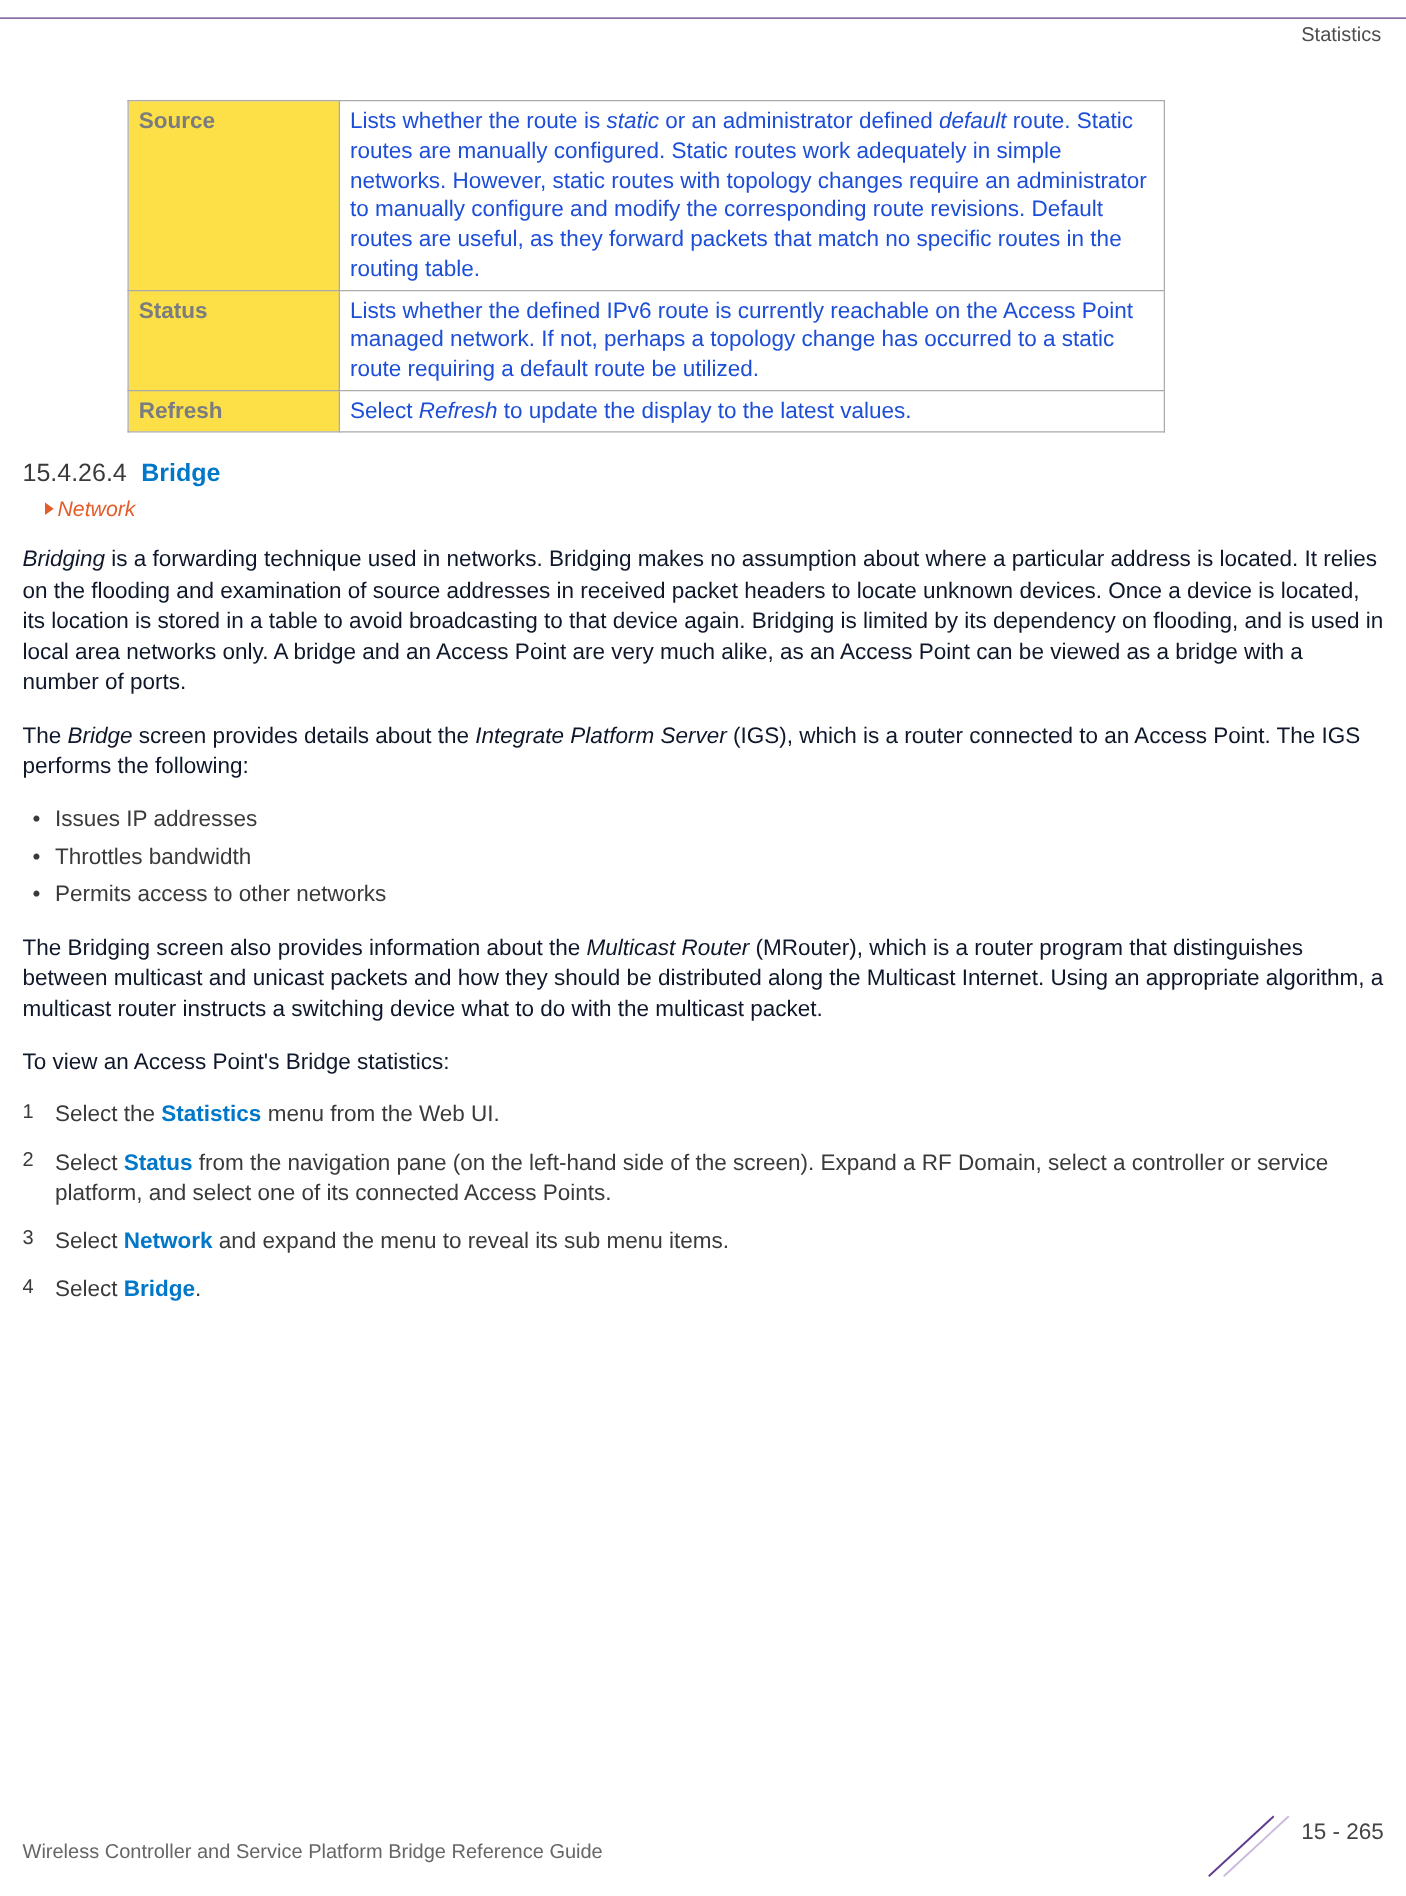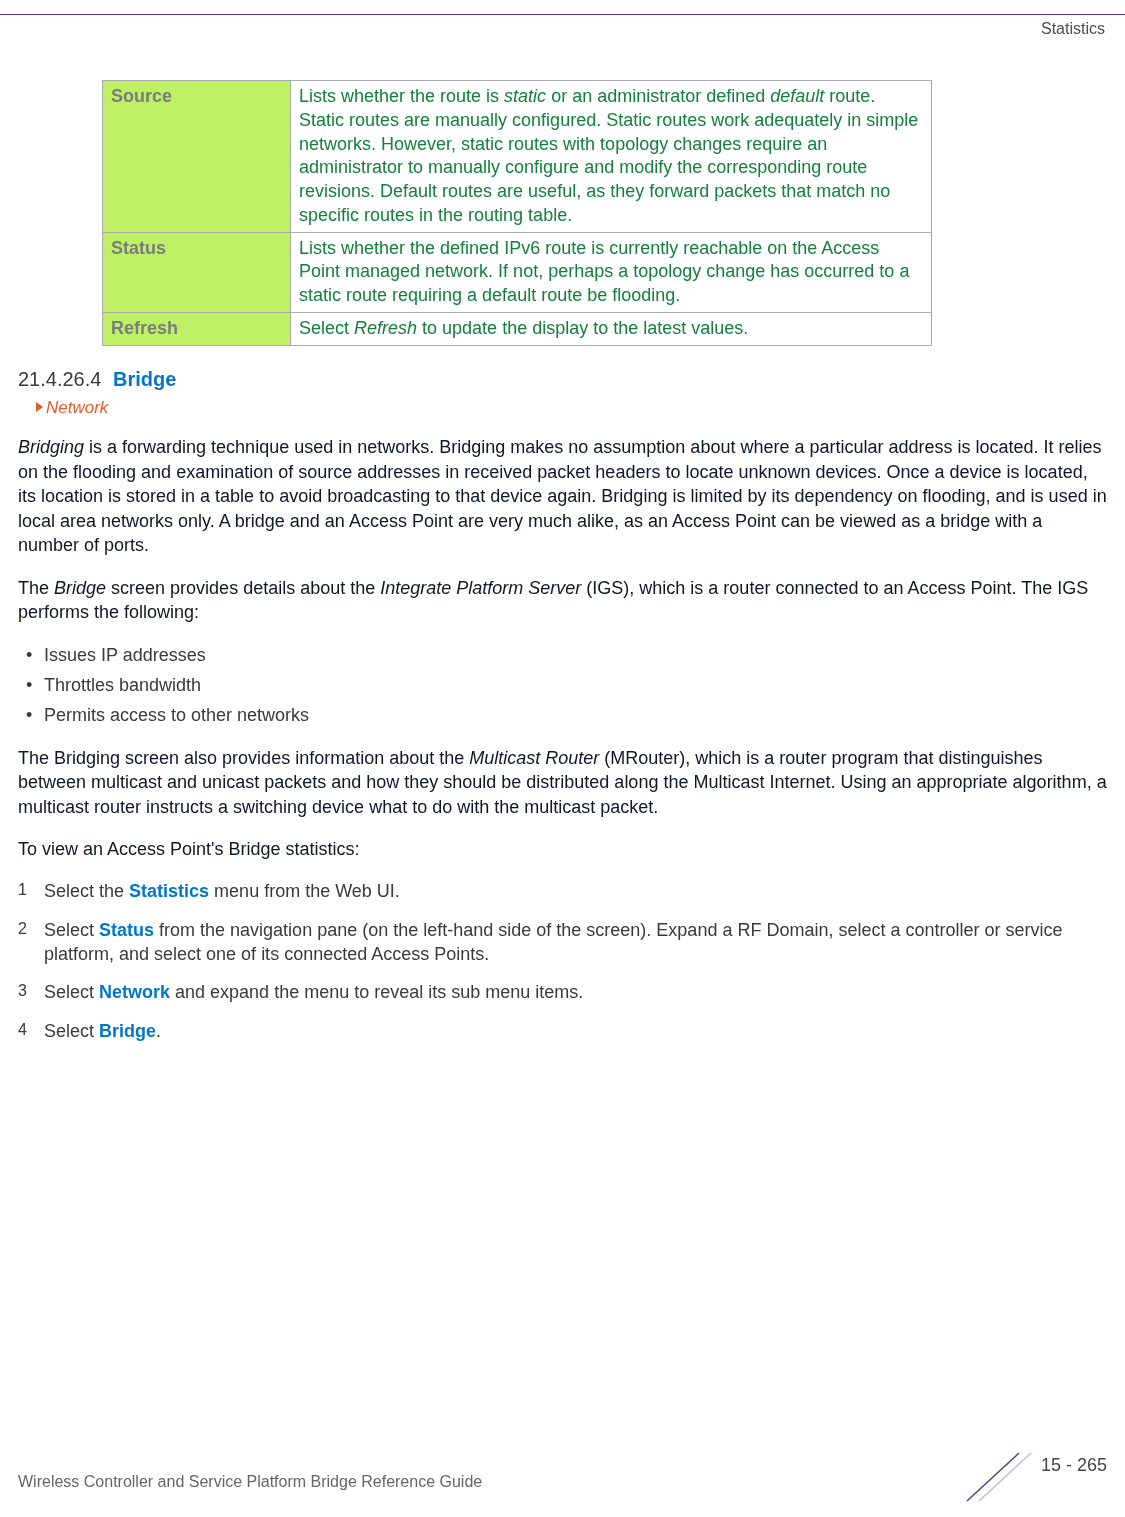--- a/index.html
+++ b/index.html
@@ -44,27 +44,27 @@
       margin-bottom: 20px;
     }
     table.defs td {
       border: 1px solid #aaa;
       padding: 4px 8px;
       vertical-align: top;
       font-size: 18px;
       line-height: 1.32;
     }
     table.defs td.term {
-      width: 188px;
-      background: #bef264;
+      width: 169px;
+      background: #fde047;
       color: #7a7c80;
       font-weight: 700;
     }
     table.defs td.desc {
-      color: #15803d;
+      color: #1d4ed8;
       font-weight: 300;
     }
     .italic { font-style: italic; }
     h3.section-num {
       font-size: 20px;
       color: #3a3a3a;
       font-weight: 300;
       margin-bottom: 4px;
     }
     h3.section-num .num { }
@@ -173,34 +173,34 @@
     <tbody>
         <tr>
       <td class="term">Source</td>
       <td class="desc">
         <span>Lists whether the route is </span><span class="italic">static</span><span> or an administrator defined </span><span class="italic">default</span><span> route. Static routes are manually configured. Static routes work adequately in simple networks. However, static routes with topology changes require an administrator to manually configure and modify the corresponding route revisions. Default routes are useful, as they forward packets that match no specific routes in the routing table.</span>
       </td>
     </tr>
     <tr>
       <td class="term">Status</td>
       <td class="desc">
-        <span>Lists whether the defined IPv6 route is currently reachable on the Access Point managed network. If not, perhaps a topology change has occurred to a static route requiring a default route be flooding.</span>
+        <span>Lists whether the defined IPv6 route is currently reachable on the Access Point managed network. If not, perhaps a topology change has occurred to a static route requiring a default route be utilized.</span>
       </td>
     </tr>
     <tr>
       <td class="term">Refresh</td>
       <td class="desc">
         <span>Select </span><span class="italic">Refresh</span><span> to update the display to the latest values.</span>
       </td>
     </tr>
   </tbody>
     </table>
 
   <h3 class="section-num">
-    <span class="num">21.4.26.4</span>
+    <span class="num">15.4.26.4</span>
     <span class="title">Bridge</span>
   </h3>
 
   <div class="subnav">
     <span class="arrow"></span><span class="link">Network</span>
   </div>
 
   <p class="body">
     <span class="italic">Bridging</span><span> is a forwarding technique used in networks. Bridging makes no assumption about where a particular address is located. It relies on the flooding and examination of source addresses in received packet headers to locate unknown devices. Once a device is located, its location is stored in a table to avoid broadcasting to that device again. Bridging is limited by its dependency on flooding, and is used in local area networks only. A bridge and an Access Point are very much alike, as an Access Point can be viewed as a bridge with a number of ports.</span>
   </p>

